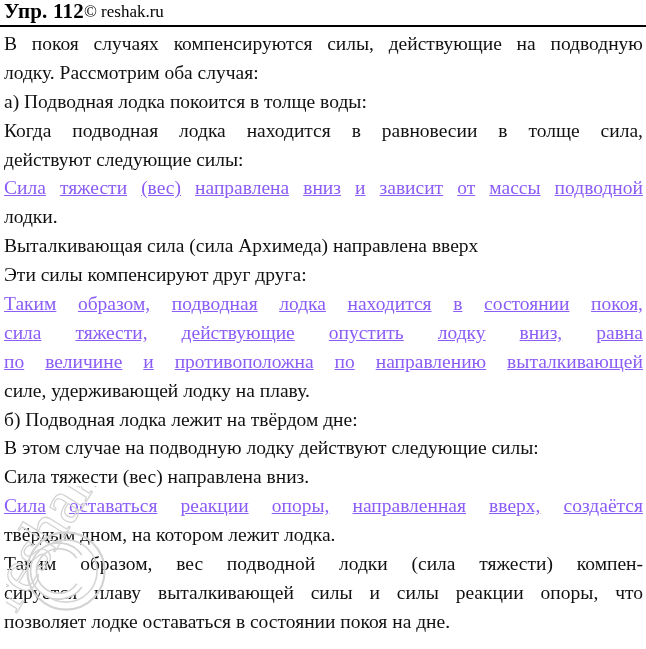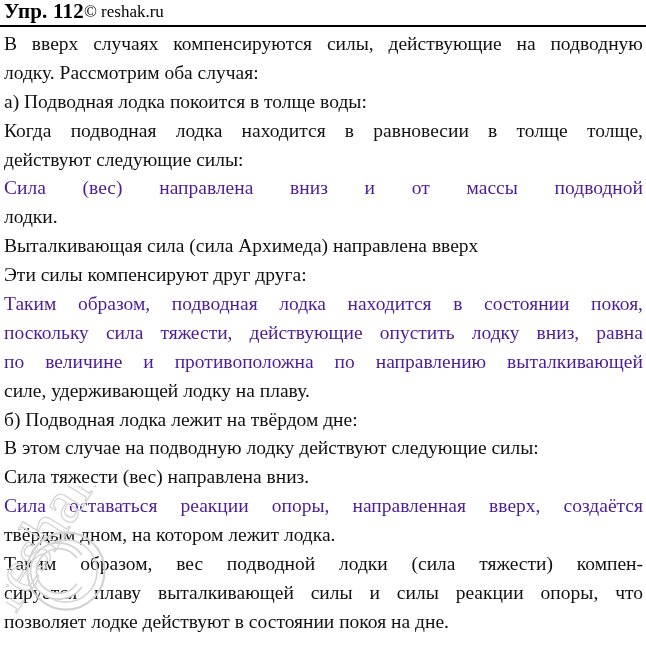--- a/index.html
+++ b/index.html
@@ -74,21 +74,21 @@
     color: #111111;
     overflow: hidden;
   }
   
   .tline.just {
     display: flex;
     justify-content: space-between;
     white-space: nowrap;
   }
   .tline.just > span { display: inline-block; }
-  .tline.fade { color: #4c1d95; }
+  .tline.fade { color: #8b5cf6; text-decoration: underline; }
 
   
   .watermark {
     position: absolute;
     left: 0;
     top: 0;
     width: 646px;
     height: 649px;
     pointer-events: none;
     z-index: 5;
@@ -118,67 +118,68 @@
     <div class="copyright">
       <span class="copy-mark">©</span>
       <span>reshak.ru</span>
     </div>
   </div>
   <div class="header-rule"></div>
 
   <div class="body-text" id="body-text">
       <div class="tline just">
         <span>В</span>
-        <span>вверх</span>
+        <span>покоя</span>
         <span>случаях</span>
         <span>компенсируются</span>
         <span>силы,</span>
         <span>действующие</span>
         <span>на</span>
         <span>подводную</span>
       </div>
       <div class="tline">лодку. Рассмотрим оба случая:</div>
       <div class="tline">а) Подводная лодка покоится в толще воды:</div>
       <div class="tline just">
         <span>Когда</span>
         <span>подводная</span>
         <span>лодка</span>
         <span>находится</span>
         <span>в</span>
         <span>равновесии</span>
         <span>в</span>
         <span>толще</span>
-        <span>толще,</span>
+        <span>сила,</span>
       </div>
       <div class="tline">действуют следующие силы:</div>
       <div class="tline just fade">
         <span>Сила</span>
+        <span>тяжести</span>
         <span>(вес)</span>
         <span>направлена</span>
         <span>вниз</span>
         <span>и</span>
+        <span>зависит</span>
         <span>от</span>
         <span>массы</span>
         <span>подводной</span>
       </div>
       <div class="tline">лодки.</div>
       <div class="tline">Выталкивающая сила (сила Архимеда) направлена вверх</div>
       <div class="tline">Эти силы компенсируют друг друга:</div>
       <div class="tline just fade">
         <span>Таким</span>
         <span>образом,</span>
         <span>подводная</span>
         <span>лодка</span>
         <span>находится</span>
         <span>в</span>
         <span>состоянии</span>
         <span>покоя,</span>
       </div>
       <div class="tline just fade">
-        <span>поскольку</span>
         <span>сила</span>
         <span>тяжести,</span>
         <span>действующие</span>
         <span>опустить</span>
         <span>лодку</span>
         <span>вниз,</span>
         <span>равна</span>
       </div>
       <div class="tline just fade">
         <span>по</span>
@@ -217,21 +218,21 @@
         <span>сируется</span>
         <span>плаву</span>
         <span>выталкивающей</span>
         <span>силы</span>
         <span>и</span>
         <span>силы</span>
         <span>реакции</span>
         <span>опоры,</span>
         <span>что</span>
       </div>
-      <div class="tline">позволяет лодке действуют в состоянии покоя на дне.</div>
+      <div class="tline">позволяет лодке оставаться в состоянии покоя на дне.</div>
     </div>
 
   <div class="watermark">
     <svg class="wm-ring" viewBox="0 0 100 100">
       <circle cx="50" cy="50" r="46" fill="none" stroke="#d2d2d2" stroke-width="2.5"></circle>
       <circle cx="50" cy="50" r="37" fill="none" stroke="#d6d6d6" stroke-width="2"></circle>
       <path d="M66 33 A30 30 0 1 0 66 67" fill="none" stroke="#d2d2d2" stroke-width="9"></path>
       <path d="M66 33 A30 30 0 1 0 66 67" fill="none" stroke="#ffffff" stroke-width="5"></path>
     </svg>
     <svg class="wm-text" viewBox="0 0 190 150">

